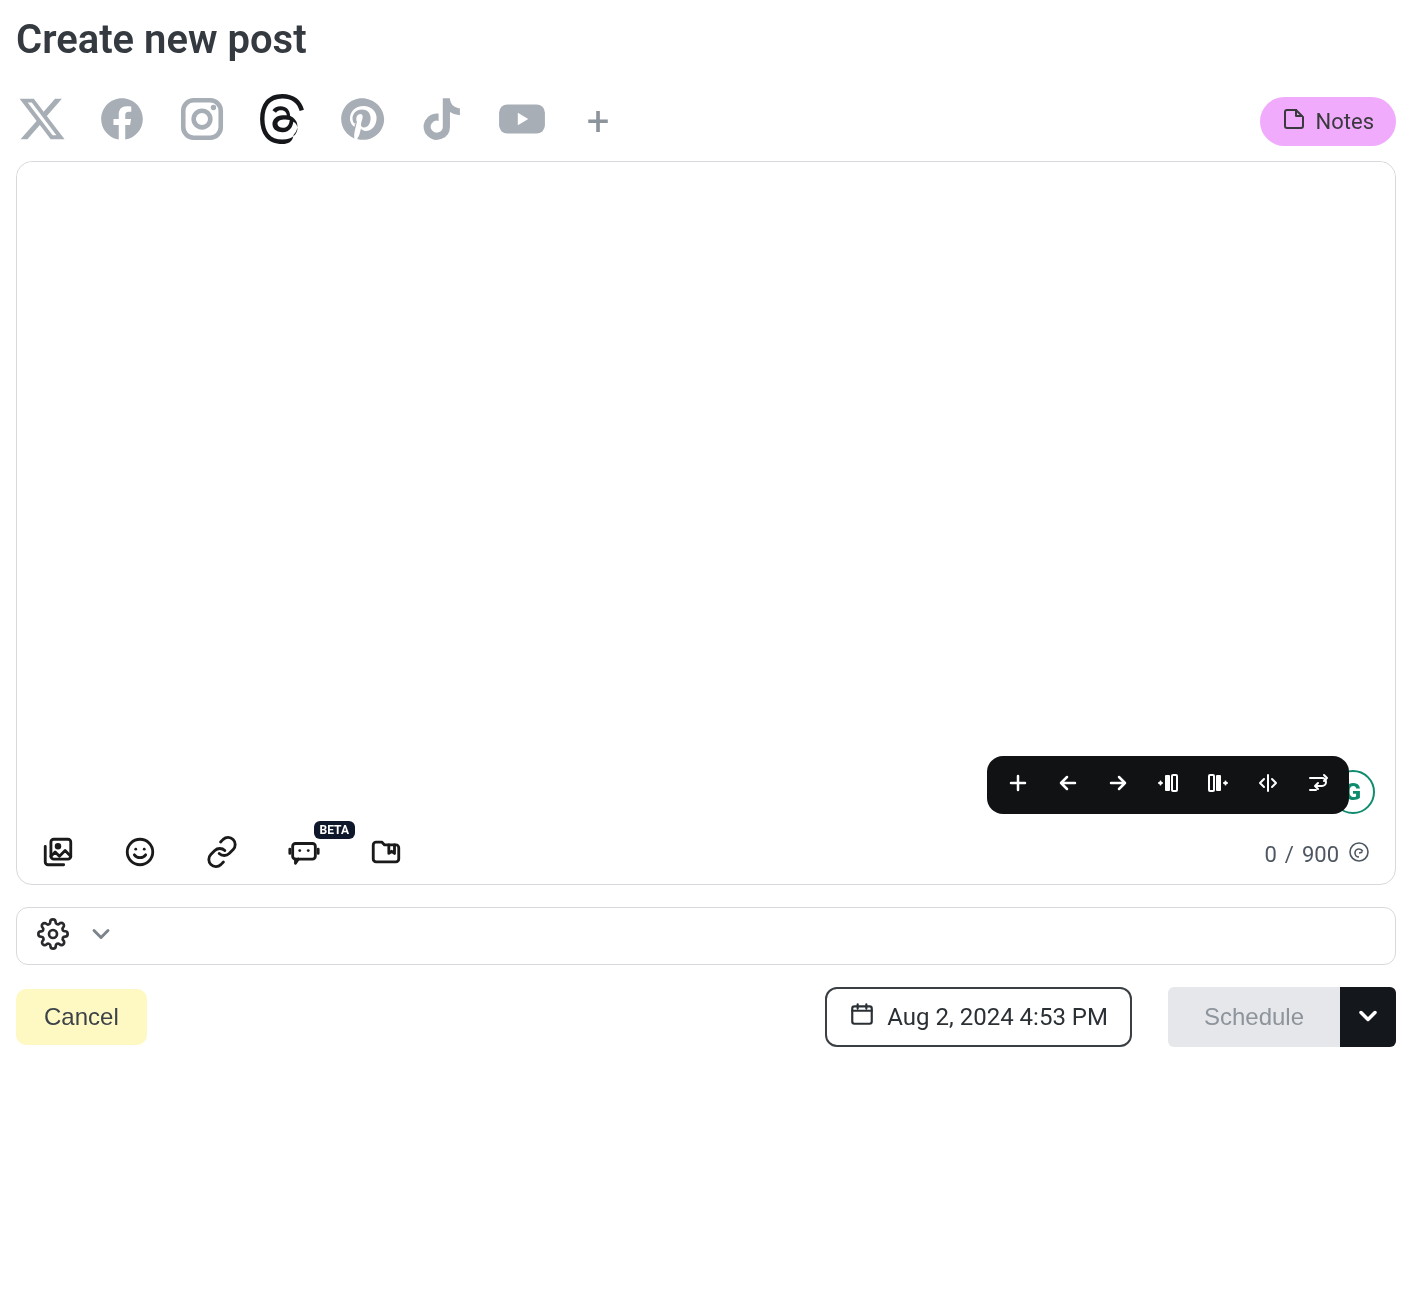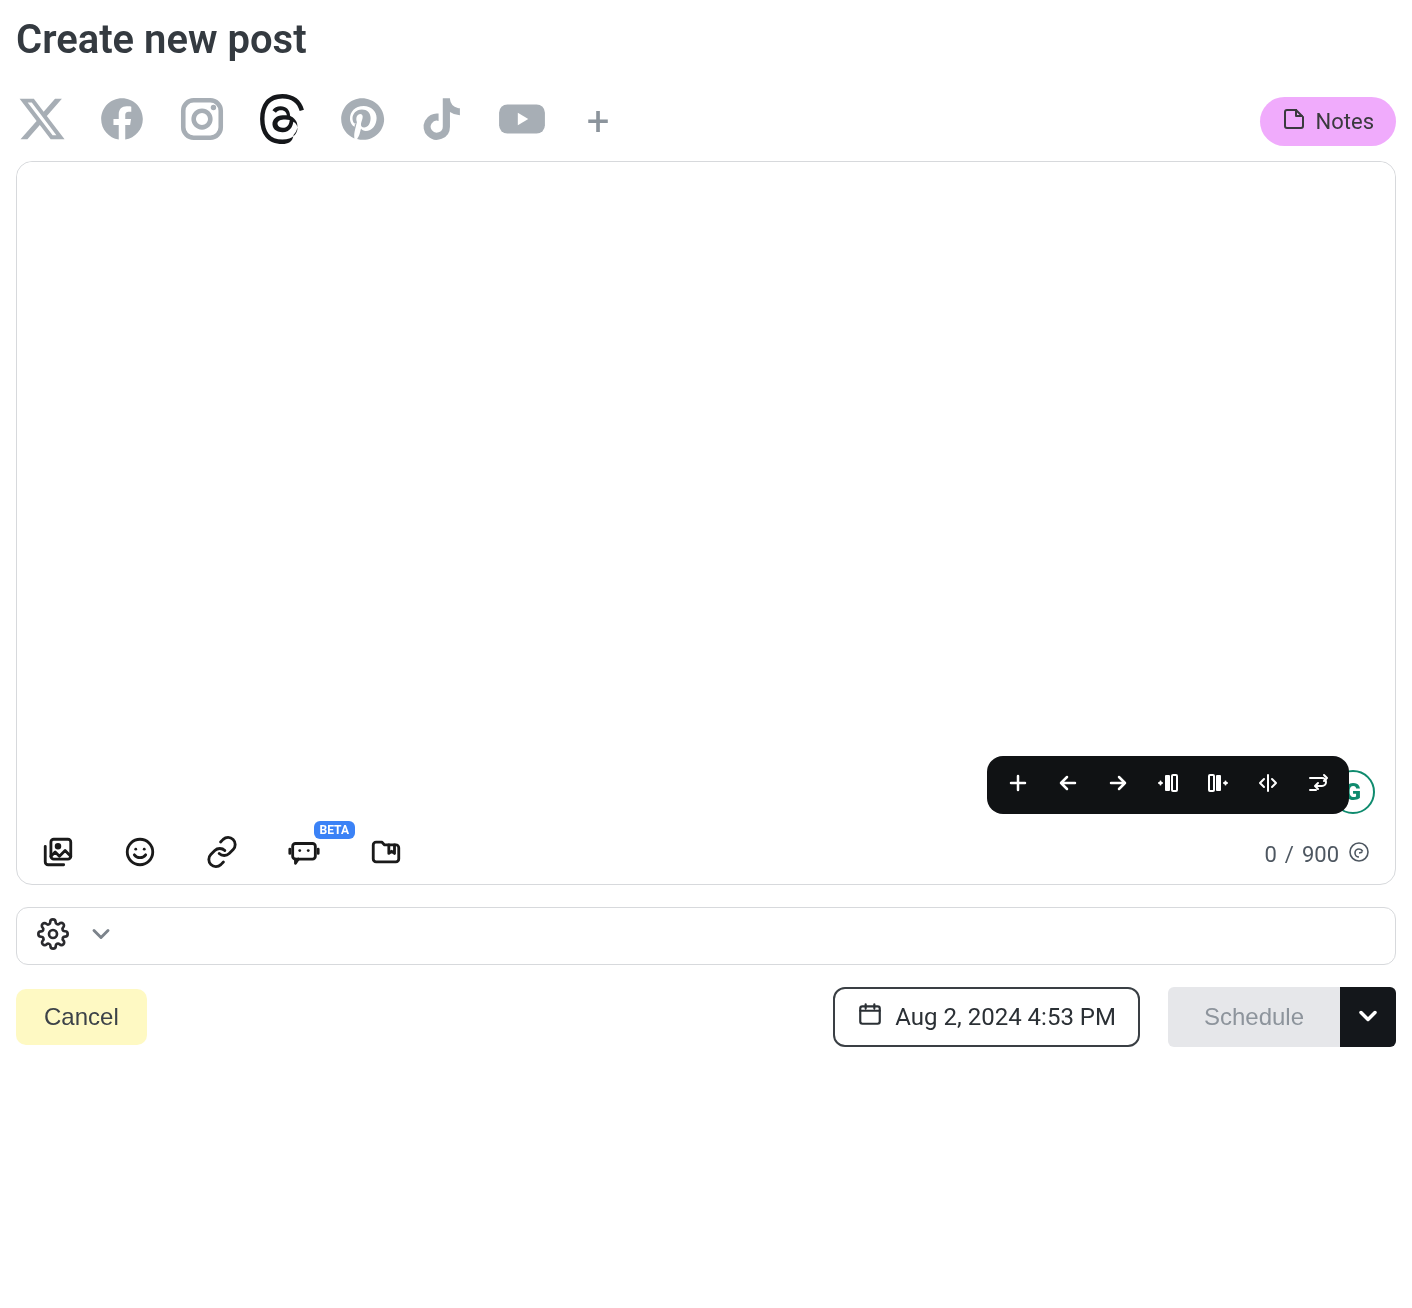--- a/index.html
+++ b/index.html
@@ -98,21 +98,21 @@
     justify-content: center;
     cursor: pointer;
     color: #1a1a1a;
     position: relative;
   }
   .editor-tool svg { width: 34px; height: 34px; stroke: #1a1a1a; }
   .beta-badge {
     position: absolute;
     top: -16px;
     right: -34px;
-    background: #3b82f6;
+    background: #0f172a;
     color: #fff;
     font-size: 12px;
     font-weight: 700;
     padding: 2px 6px;
     border-radius: 6px;
   }
   .char-count {
     display: flex;
     align-items: center;
     gap: 8px;
@@ -184,21 +184,21 @@
     border: none;
     border-radius: 10px;
     padding: 14px 28px;
     font-size: 24px;
     color: #3c4248;
     cursor: pointer;
   }
   .right-group {
     display: flex;
     align-items: center;
-    gap: 28px;
+    gap: 36px;
   }
   .date-btn {
     display: flex;
     align-items: center;
     gap: 12px;
     border: 2px solid #3a3f44;
     border-radius: 12px;
     padding: 12px 22px;
     font-size: 24px;
     color: #2b3035;

